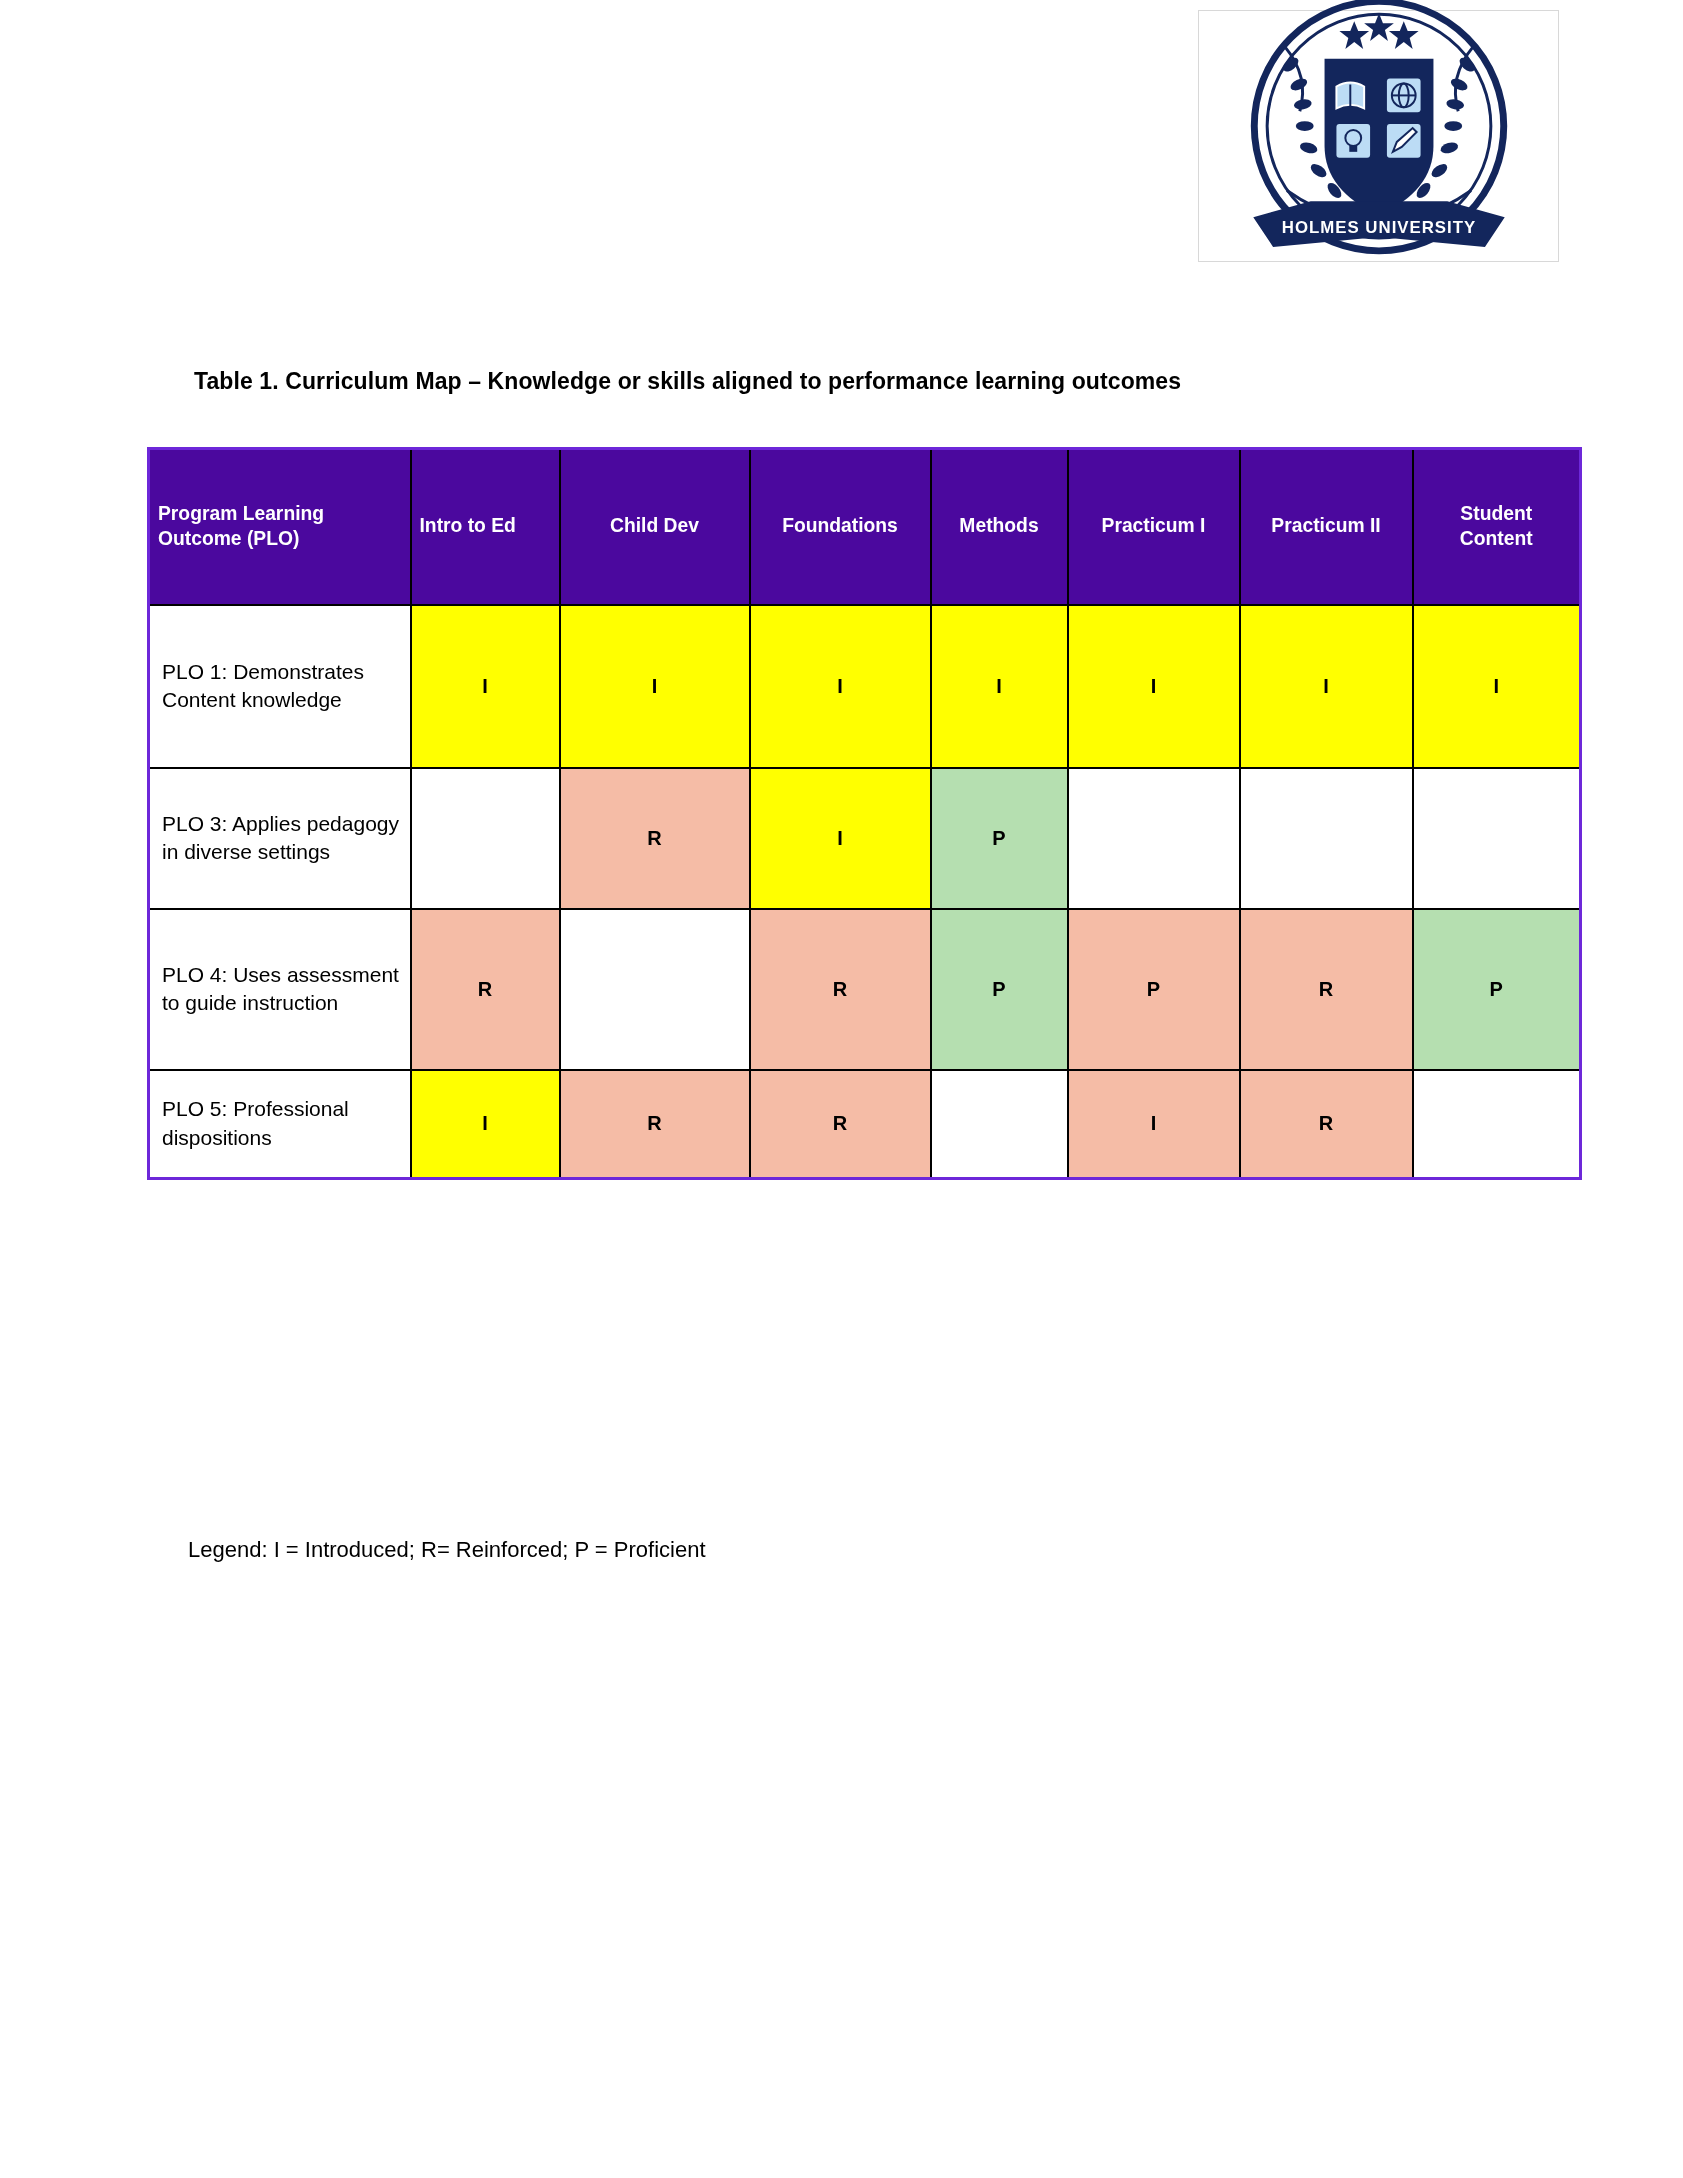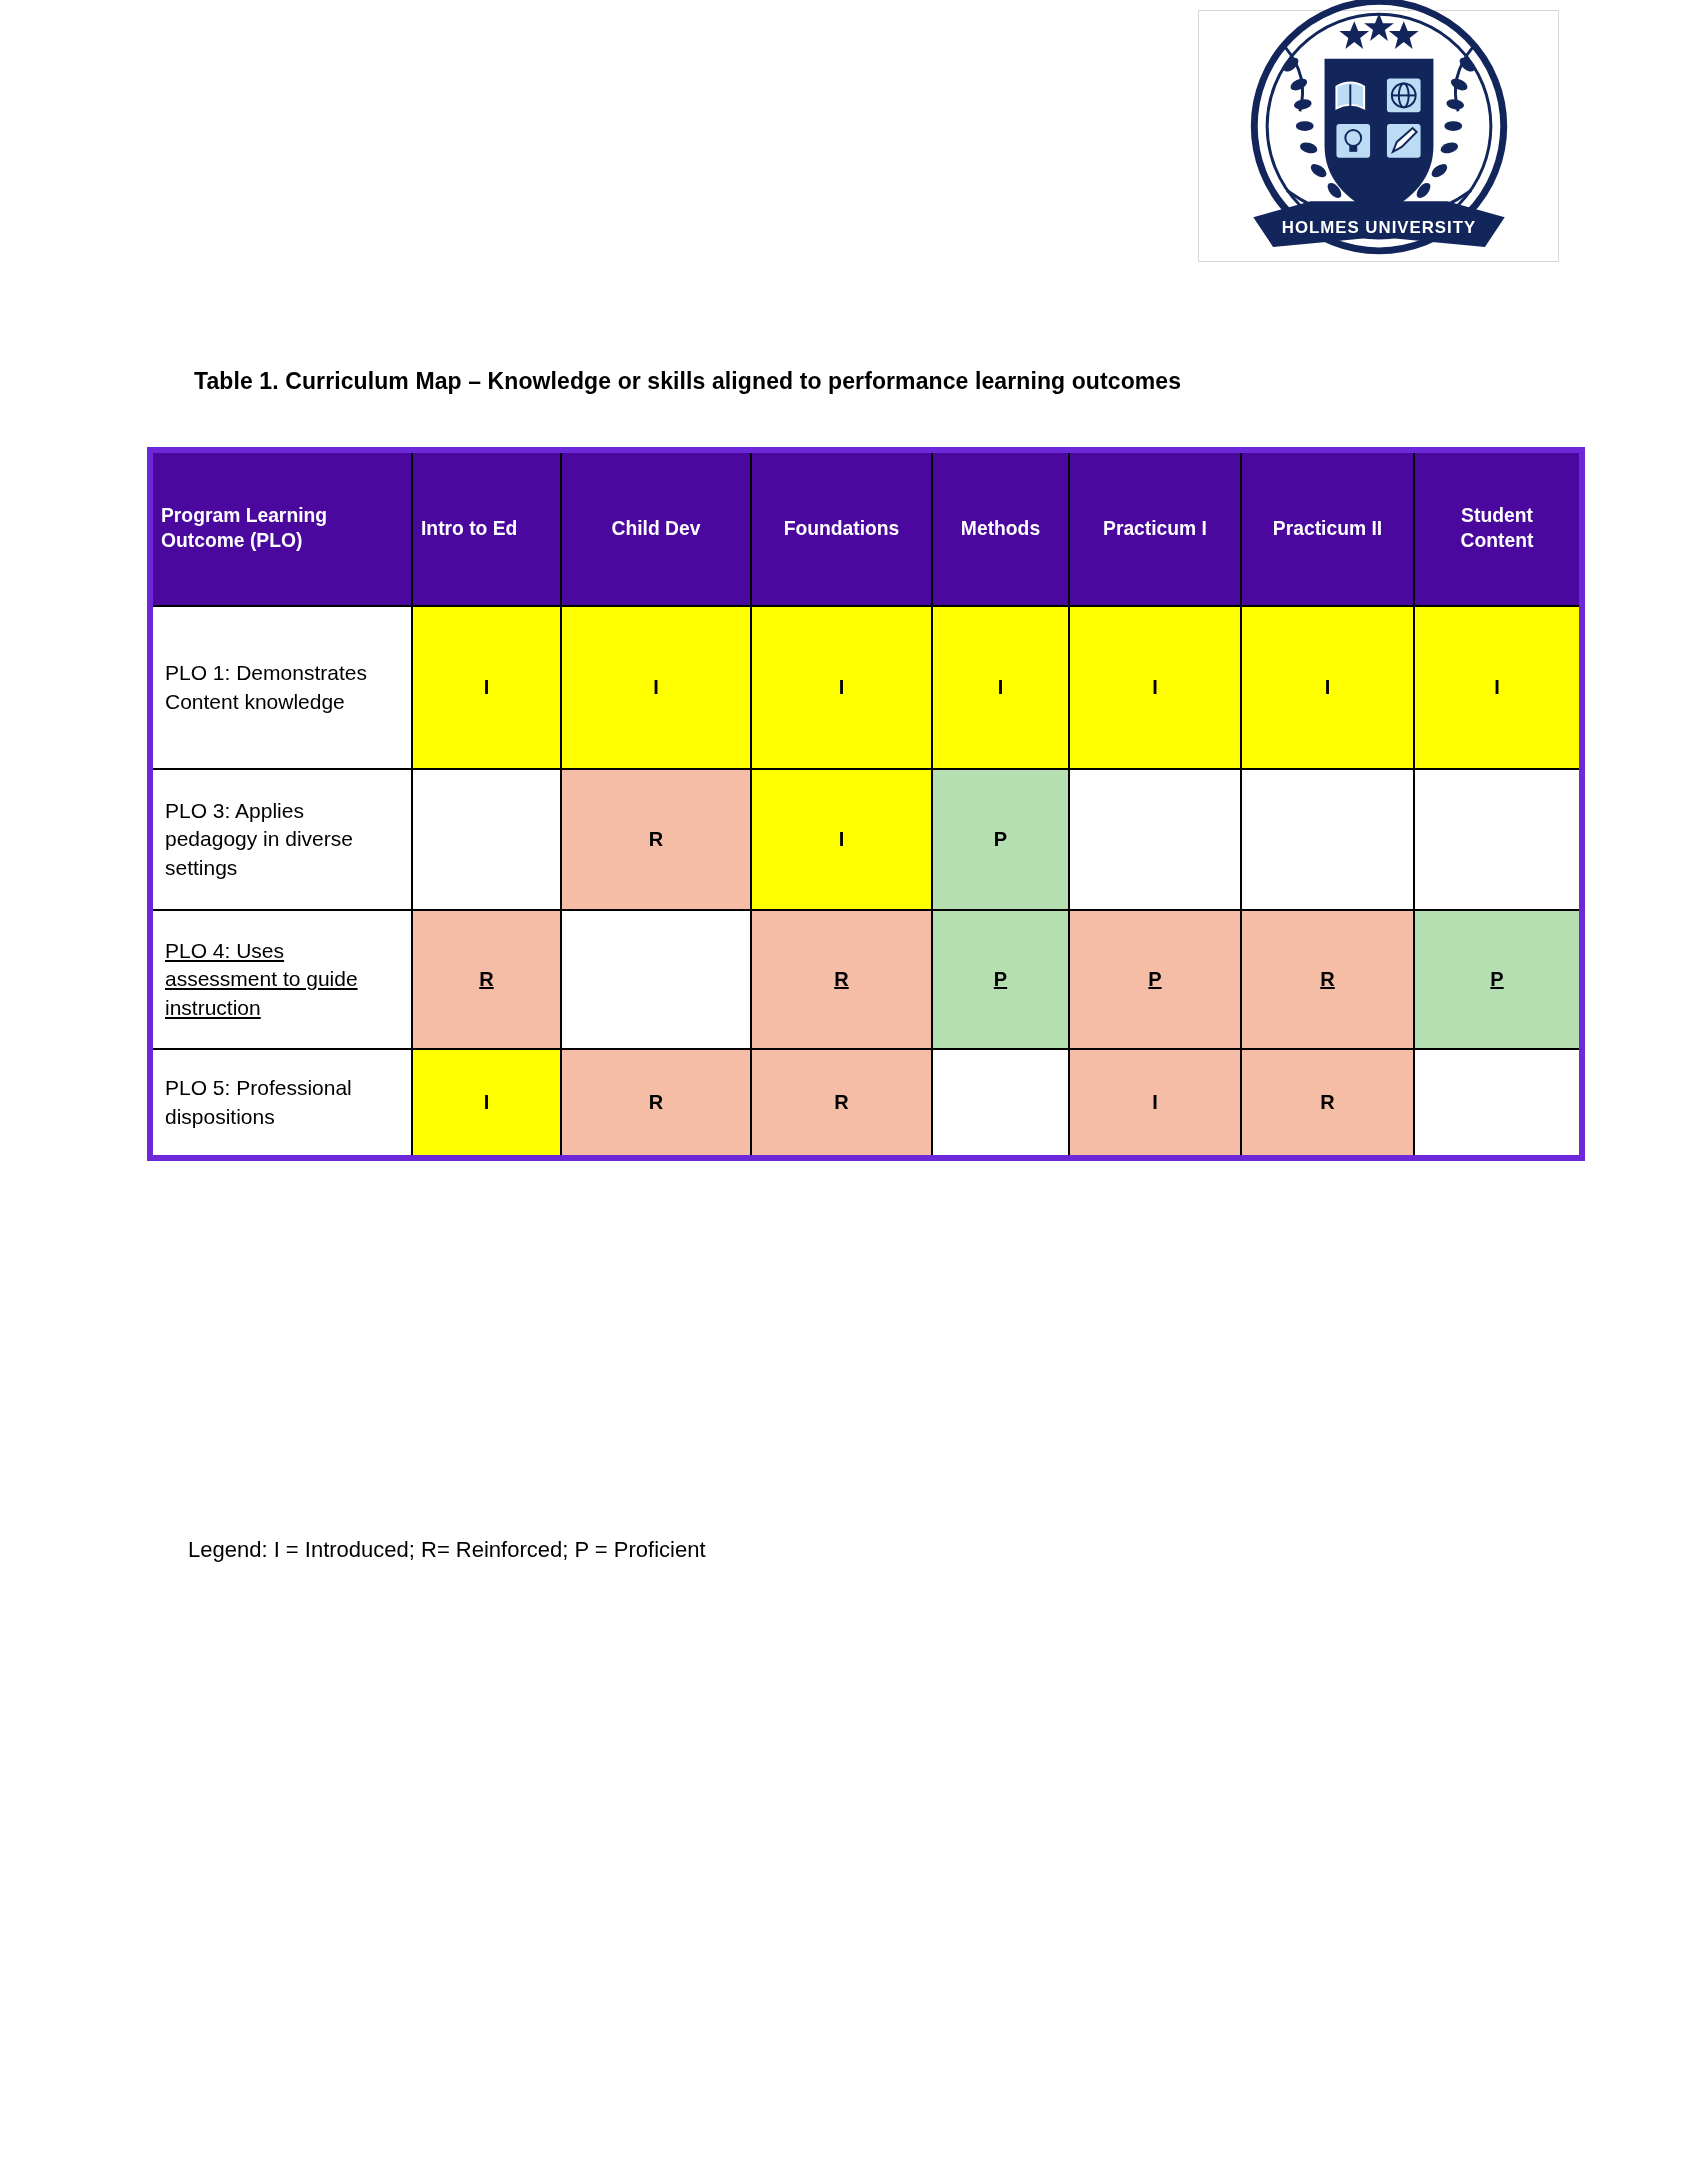--- a/index.html
+++ b/index.html
@@ -114,21 +114,21 @@
   .table-wrap {
     position: absolute;
     left: 147px;
     top: 447px;
     width: 1416px;
   }
   table.curriculum {
     border-collapse: collapse;
     table-layout: fixed;
     width: 1416px;
-    border: 6px solid #6d28d9;
+    border: 3px solid #6d28d9;
   }
   table.curriculum th,
   table.curriculum td {
     border: 2px solid #000000;
     box-sizing: border-box;
   }
   table.curriculum thead th {
     background: #4b089e;
     color: #ffffff;
     font-size: 19.3px;
@@ -297,21 +297,21 @@
         <tr style="height: 141px;">
           <td class="plo-label">PLO 3: Applies  pedagogy in diverse settings</td>
           <td class="mark" style="background: rgb(255, 255, 255);"></td>
           <td class="mark" style="background: rgb(245, 188, 166);">R</td>
           <td class="mark" style="background: rgb(255, 255, 0);">I</td>
           <td class="mark" style="background: rgb(181, 223, 176);">P</td>
           <td class="mark" style="background: rgb(255, 255, 255);"></td>
           <td class="mark" style="background: rgb(255, 255, 255);"></td>
           <td class="mark" style="background: rgb(255, 255, 255);"></td>
         </tr>
-        <tr style="height: 139px; text-decoration: underline;">
+        <tr style="height: 161px;">
           <td class="plo-label">PLO 4: Uses assessment to   guide instruction</td>
           <td class="mark" style="background: rgb(245, 188, 166);">R</td>
           <td class="mark" style="background: rgb(255, 255, 255);"></td>
           <td class="mark" style="background: rgb(245, 188, 166);">R</td>
           <td class="mark" style="background: rgb(181, 223, 176);">P</td>
           <td class="mark" style="background: rgb(245, 188, 166);">P</td>
           <td class="mark" style="background: rgb(245, 188, 166);">R</td>
           <td class="mark" style="background: rgb(181, 223, 176);">P</td>
         </tr>
         <tr style="height: 109px;">

